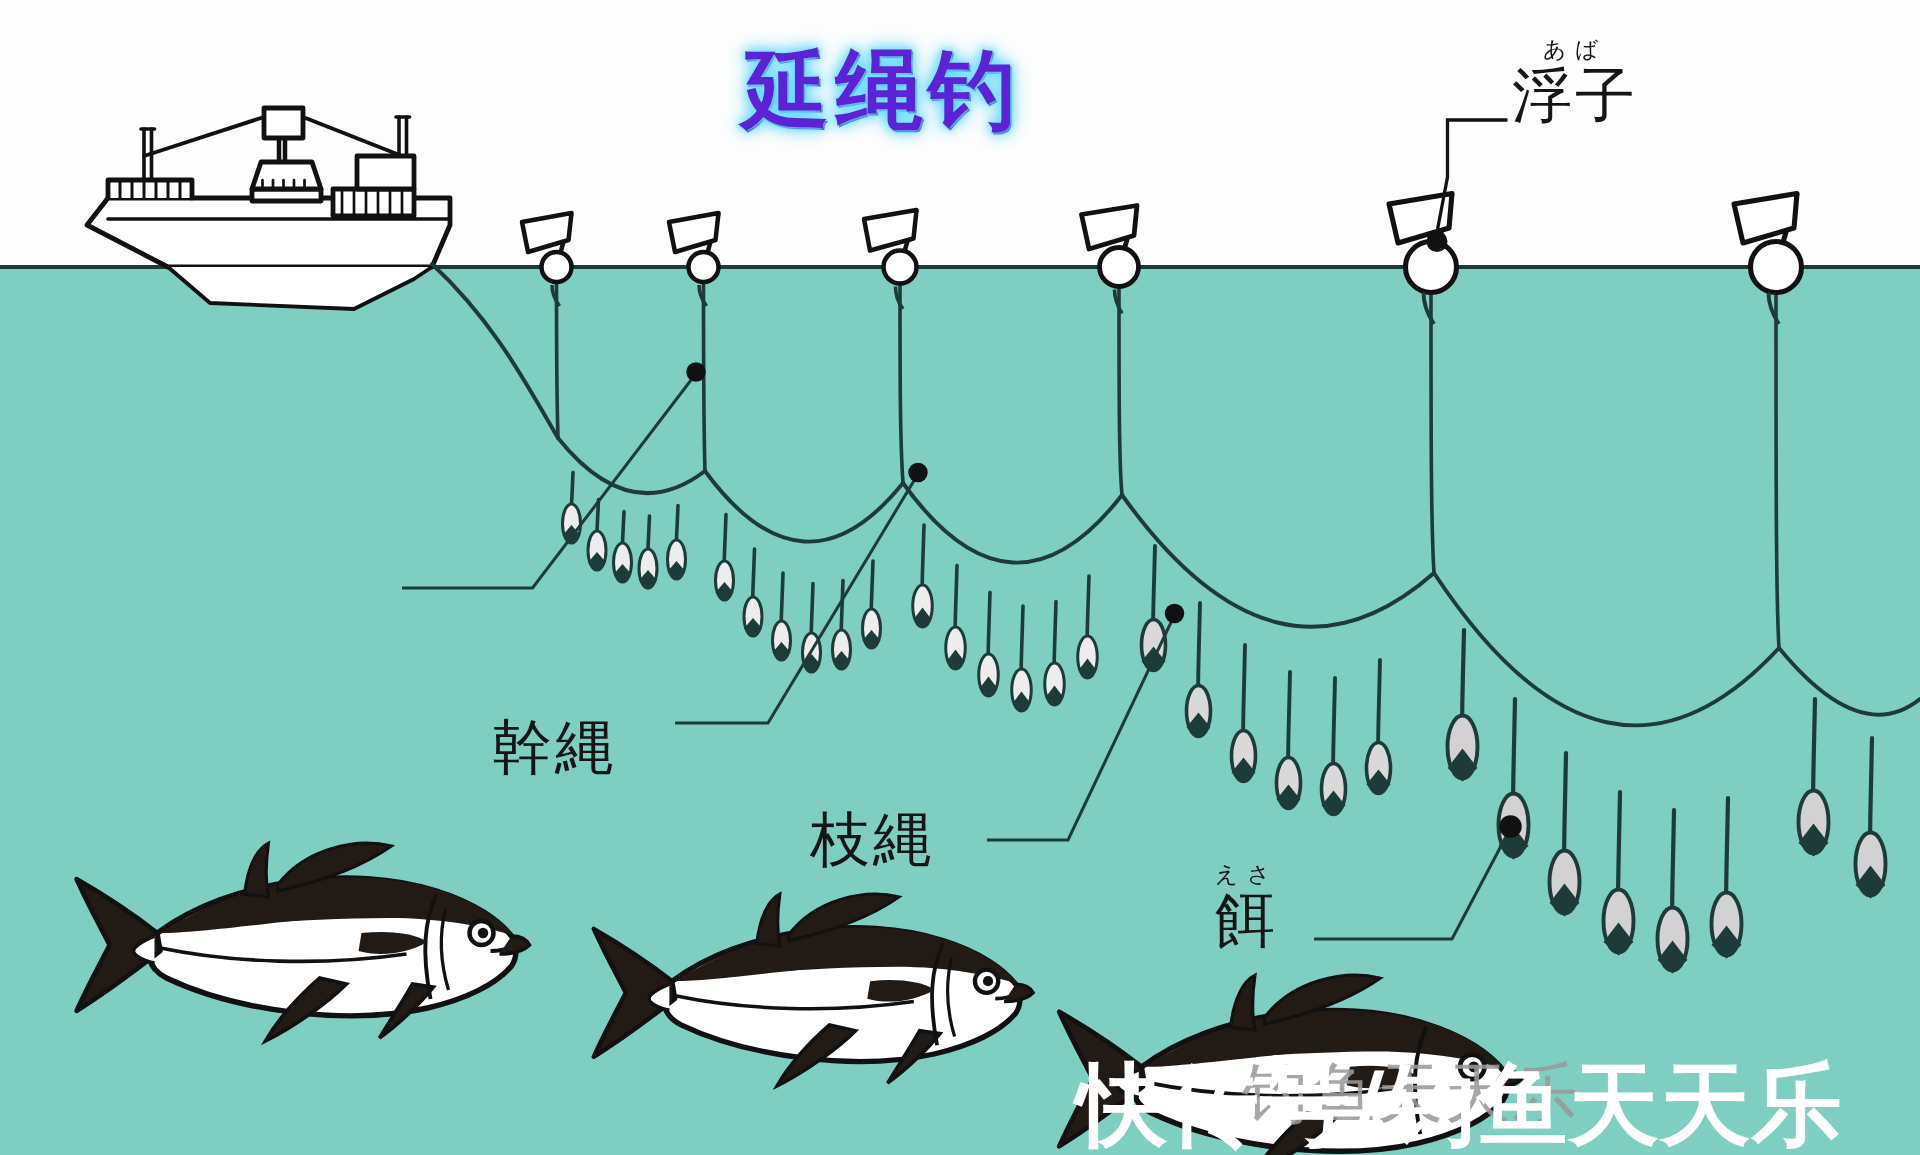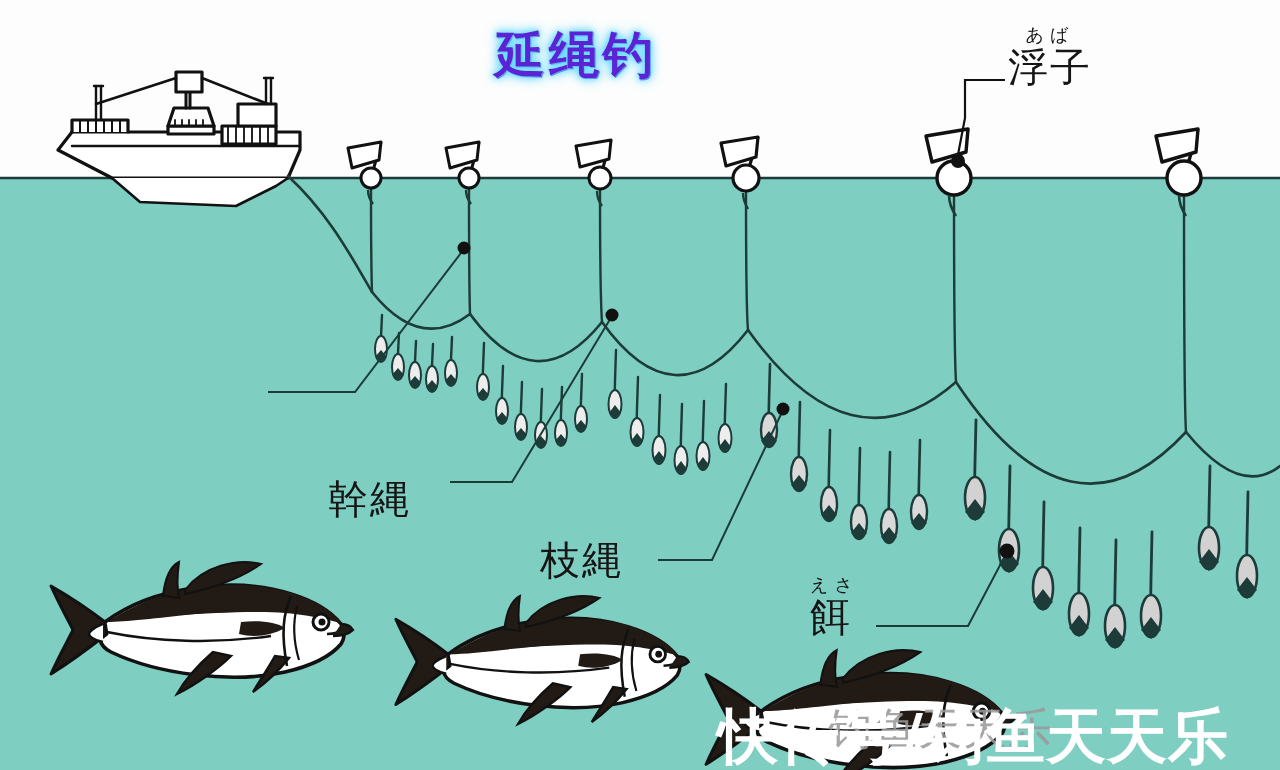--- a/index.html
+++ b/index.html
@@ -1,22 +1,22 @@
 <!DOCTYPE html>
 <html><head>
 <meta charset="utf-8">
 <style>
   html,body{margin:0;padding:0;background:#ffffff;}
   body{font-family:"DejaVu Sans","Liberation Sans",sans-serif;}
   #stage{position:relative;width:1280px;height:770px;overflow:hidden;background:#fdfdfd;}
   #scene{position:absolute;inset:0;}
   .lbl{position:absolute;color:#151515;white-space:nowrap;line-height:1;}
   .lbl .main{font-size:40px;letter-spacing:2px;font-weight:400;text-align:center;}
-  .lbl .furi{font-size:18px;letter-spacing:6px;display:block;text-align:center;margin-bottom:3px;}
-  #title{position:absolute;left:495px;top:22px;font-size:50px;font-weight:700;letter-spacing:4px;
+  .lbl .furi{font-size:15px;letter-spacing:6px;display:block;text-align:center;margin-bottom:3px;}
+  #title{position:absolute;left:495px;top:22px;font-size:58px;font-weight:700;letter-spacing:4px;
          color:#5b22d6;
          text-shadow:0 0 3px #7fe9ff,0 0 7px #59d8ff,0 0 13px #37c8ff,1px 1px 0 #3a1bb8;
          font-family:"DejaVu Sans","Liberation Sans",sans-serif;}
   #wm{position:absolute;left:718px;top:697px;font-size:60px;font-weight:700;white-space:nowrap;
       color:#ffffff;letter-spacing:1px;}
   #wm2{position:absolute;left:828px;top:700px;font-size:44px;font-weight:400;white-space:nowrap;
       color:#9a9a9a;opacity:.88;letter-spacing:1px;}
 </style>
 </head>
 <body>

